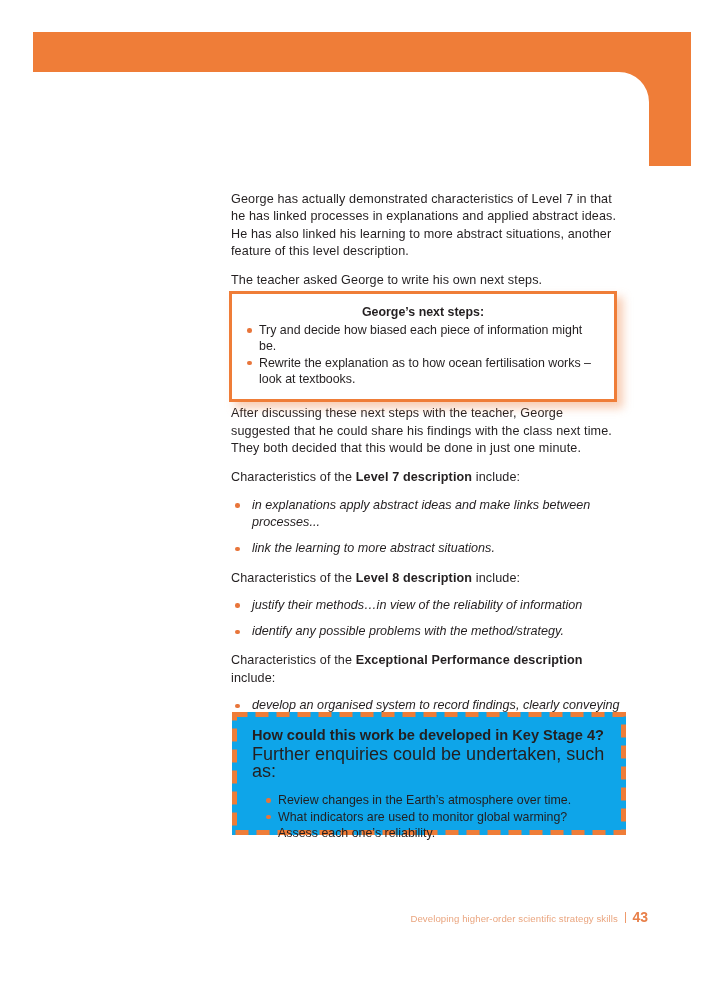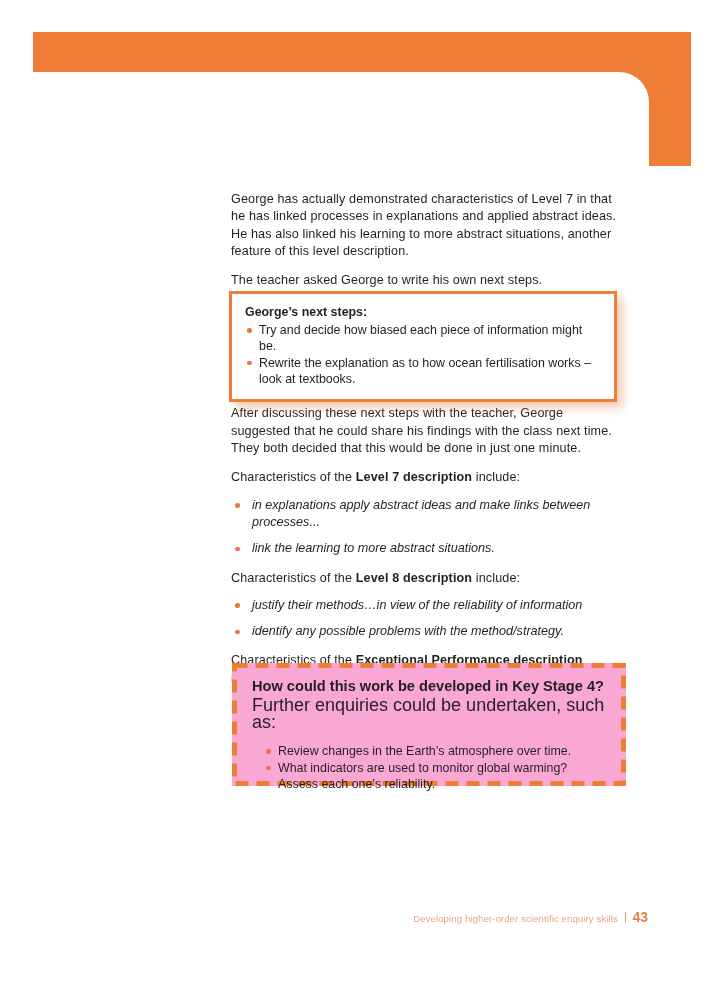--- a/index.html
+++ b/index.html
@@ -96,20 +96,21 @@
     background: #ffffff;
     padding: 10px 13px 11px 13px;
     box-sizing: border-box;
   }
   .solid-box .box-title {
     font-size: 12.4px;
     font-weight: bold;
     line-height: 16px;
     margin: 0 0 2px 0;
     color: #231f20;
+    text-align: center;
   }
   ul.box-bullets {
     list-style: none;
     margin: 0;
     padding: 0;
   }
   ul.box-bullets > li {
     position: relative;
     padding-left: 14px;
     font-size: 12.4px;
@@ -124,25 +125,25 @@
     width: 4.5px;
     height: 4.5px;
     border-radius: 50%;
     background: #e8753a;
   }
 
   
   .dashed-box {
     position: absolute;
     left: 232px;
-    top: 663px;
+    top: 712px;
     width: 394px;
     height: 123px;
     box-sizing: border-box;
-    background: #f9a8d4;
+    background: #0ea5e9;
     padding: 13px 20px 10px 20px;
   }
   .dashed-box svg.dash-frame {
     position: absolute;
     left: 0;
     top: 0;
     width: 394px;
     height: 123px;
     pointer-events: none;
   }
@@ -283,14 +284,14 @@
     <p class="ks4-title">How could this work be developed in Key Stage 4?</p>
     <p class="ks4-sub">Further enquiries could be undertaken, such as:</p>
     <ul class="ks4-bullets">
       <li>Review changes in the Earth’s atmosphere over time.</li>
       <li>What indicators are used to monitor global warming? Assess each one’s reliability.</li>
     </ul>
   </div>
 </div>
 
 <div class="footer">
-  <span class="f-title">Developing higher-order scientific enquiry skills</span><span class="f-sep"></span><span class="f-page">43</span>
+  <span class="f-title">Developing higher-order scientific strategy skills</span><span class="f-sep"></span><span class="f-page">43</span>
 </div>
 
 </body></html>

